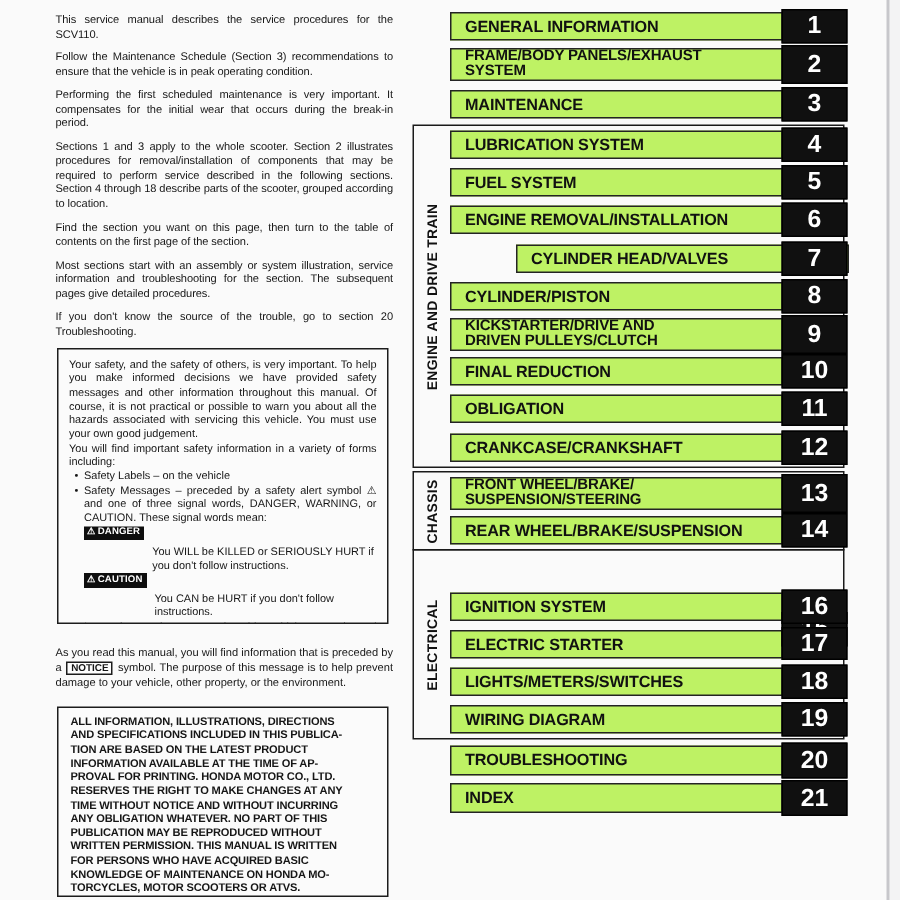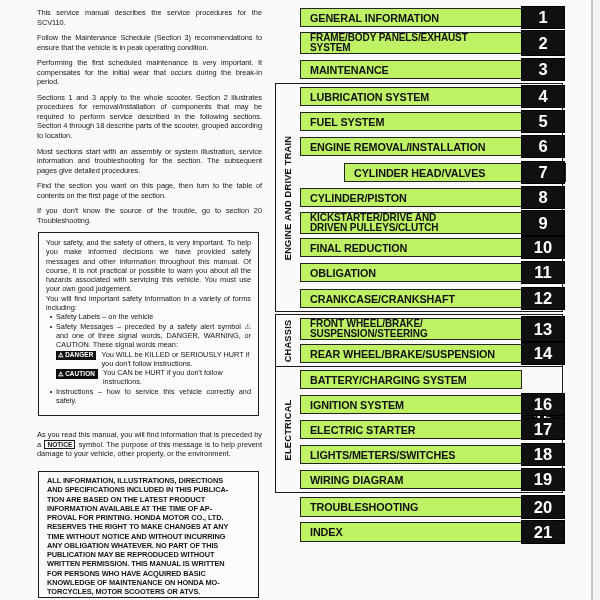--- a/index.html
+++ b/index.html
@@ -28,21 +28,21 @@
   .bullet{display:flex;margin:0;}
   .bullet .dot{flex:0 0 10px;text-align:center;}
   .bullet .btxt{flex:1;text-align:justify;}
   .signal-row{display:flex;margin:0 0 0 10px;}
   .signal-badge{
     flex:0 0 auto;align-self:flex-start;margin-top:1px;margin-right:5px;
     background:#0e0e0e;color:#ffffff;font-weight:bold;font-size:6.4px;
     line-height:8px;padding:0.5px 3px 1px 2px;letter-spacing:0.1px;white-space:nowrap;
   }
   .signal-badge .tri{font-size:6.2px;margin-right:1.5px;}
-  .signal-text{flex:1;text-align:left;}
+  .signal-text{flex:1;text-align:left;margin-top:13px;}
   .notice-para{
     position:absolute;left:0;top:430px;width:225px;margin:0;
     font-size:7.4px;line-height:9.6px;text-align:justify;
   }
   .notice-badge{
     display:inline-block;border:1px solid #1c1c1c;background:#fdfdfd;
     font-weight:bold;font-size:6.6px;line-height:7.5px;padding:0 2px;
     margin:0 1px;vertical-align:baseline;
   }
   .legal-box{
@@ -87,22 +87,22 @@
 
 <div class="page">
 
   <div class="left-col">
 
     <div class="intro">
         <p>This service manual describes the service procedures for the SCV110.</p>
         <p>Follow the Maintenance Schedule (Section 3) recommendations to ensure that the vehicle is in peak operating condition.</p>
         <p>Performing the first scheduled maintenance is very important. It compensates for the initial wear that occurs during the break-in period.</p>
         <p>Sections 1 and 3 apply to the whole scooter. Section 2 illustrates procedures for removal/installation of components that may be required to perform service described in the following sections. Section 4 through 18 describe parts of the scooter, grouped according to location.</p>
+        <p>Find the section you want on this page, then turn to the table of contents on the first page of the section.</p>
         <p>Most sections start with an assembly or system illustration, service information and troubleshooting for the section. The subsequent pages give detailed procedures.</p>
-        <p>Find the section you want on this page, then turn to the table of contents on the first page of the section.</p>
         <p>If you don't know the source of the trouble, go to section 20 Troubleshooting.</p>
       </div>
 
     <div class="safety-box">
       <p>Your safety, and the safety of others, is very important. To help you make informed decisions we have provided safety messages and other information throughout this manual. Of course, it is not practical or possible to warn you about all the hazards associated with servicing this vehicle. You must use your own good judgement.</p>
       <p>You will find important safety information in a variety of forms including:</p>
       <div class="bullet">
         <span class="dot">•</span>
         <span class="btxt">Safety Labels – on the vehicle</span>
       </div>
@@ -185,21 +185,20 @@
       <div class="toc-numbox" style="top: 236px; height: 23px;">10</div>
       <div class="toc-rowbox single" style="top: 263px; height: 19px;">OBLIGATION</div>
       <div class="toc-numbox" style="top: 261px; height: 23px;">11</div>
       <div class="toc-rowbox single" style="top: 289px; height: 19px;">CRANKCASE/CRANKSHAFT</div>
       <div class="toc-numbox" style="top: 287px; height: 23px;">12</div>
       <div class="toc-rowbox multi" style="top: 318px; height: 22px;">FRONT WHEEL/BRAKE/
 SUSPENSION/STEERING</div>
       <div class="toc-numbox" style="top: 316px; height: 26px;">13</div>
       <div class="toc-rowbox single" style="top: 344px; height: 19px;">REAR WHEEL/BRAKE/SUSPENSION</div>
       <div class="toc-numbox" style="top: 342px; height: 23px;">14</div>
-      <div class="toc-rowbox single" style="top: 370px; height: 19px;">BATTERY/CHARGING SYSTEM</div>
       <div class="toc-numbox" style="top: 368px; height: 23px; margin-top: 40px;">15</div>
       <div class="toc-rowbox single" style="top: 395px; height: 19px;">IGNITION SYSTEM</div>
       <div class="toc-numbox" style="top: 393px; height: 23px;">16</div>
       <div class="toc-rowbox single" style="top: 420px; height: 19px;">ELECTRIC STARTER</div>
       <div class="toc-numbox" style="top: 418px; height: 22px;">17</div>
       <div class="toc-rowbox single" style="top: 445px; height: 19px;">LIGHTS/METERS/SWITCHES</div>
       <div class="toc-numbox" style="top: 443px; height: 23px;">18</div>
       <div class="toc-rowbox single" style="top: 470px; height: 19px;">WIRING DIAGRAM</div>
       <div class="toc-numbox" style="top: 468px; height: 23px;">19</div>
       <div class="toc-rowbox single" style="top: 497px; height: 20px;">TROUBLESHOOTING</div>

